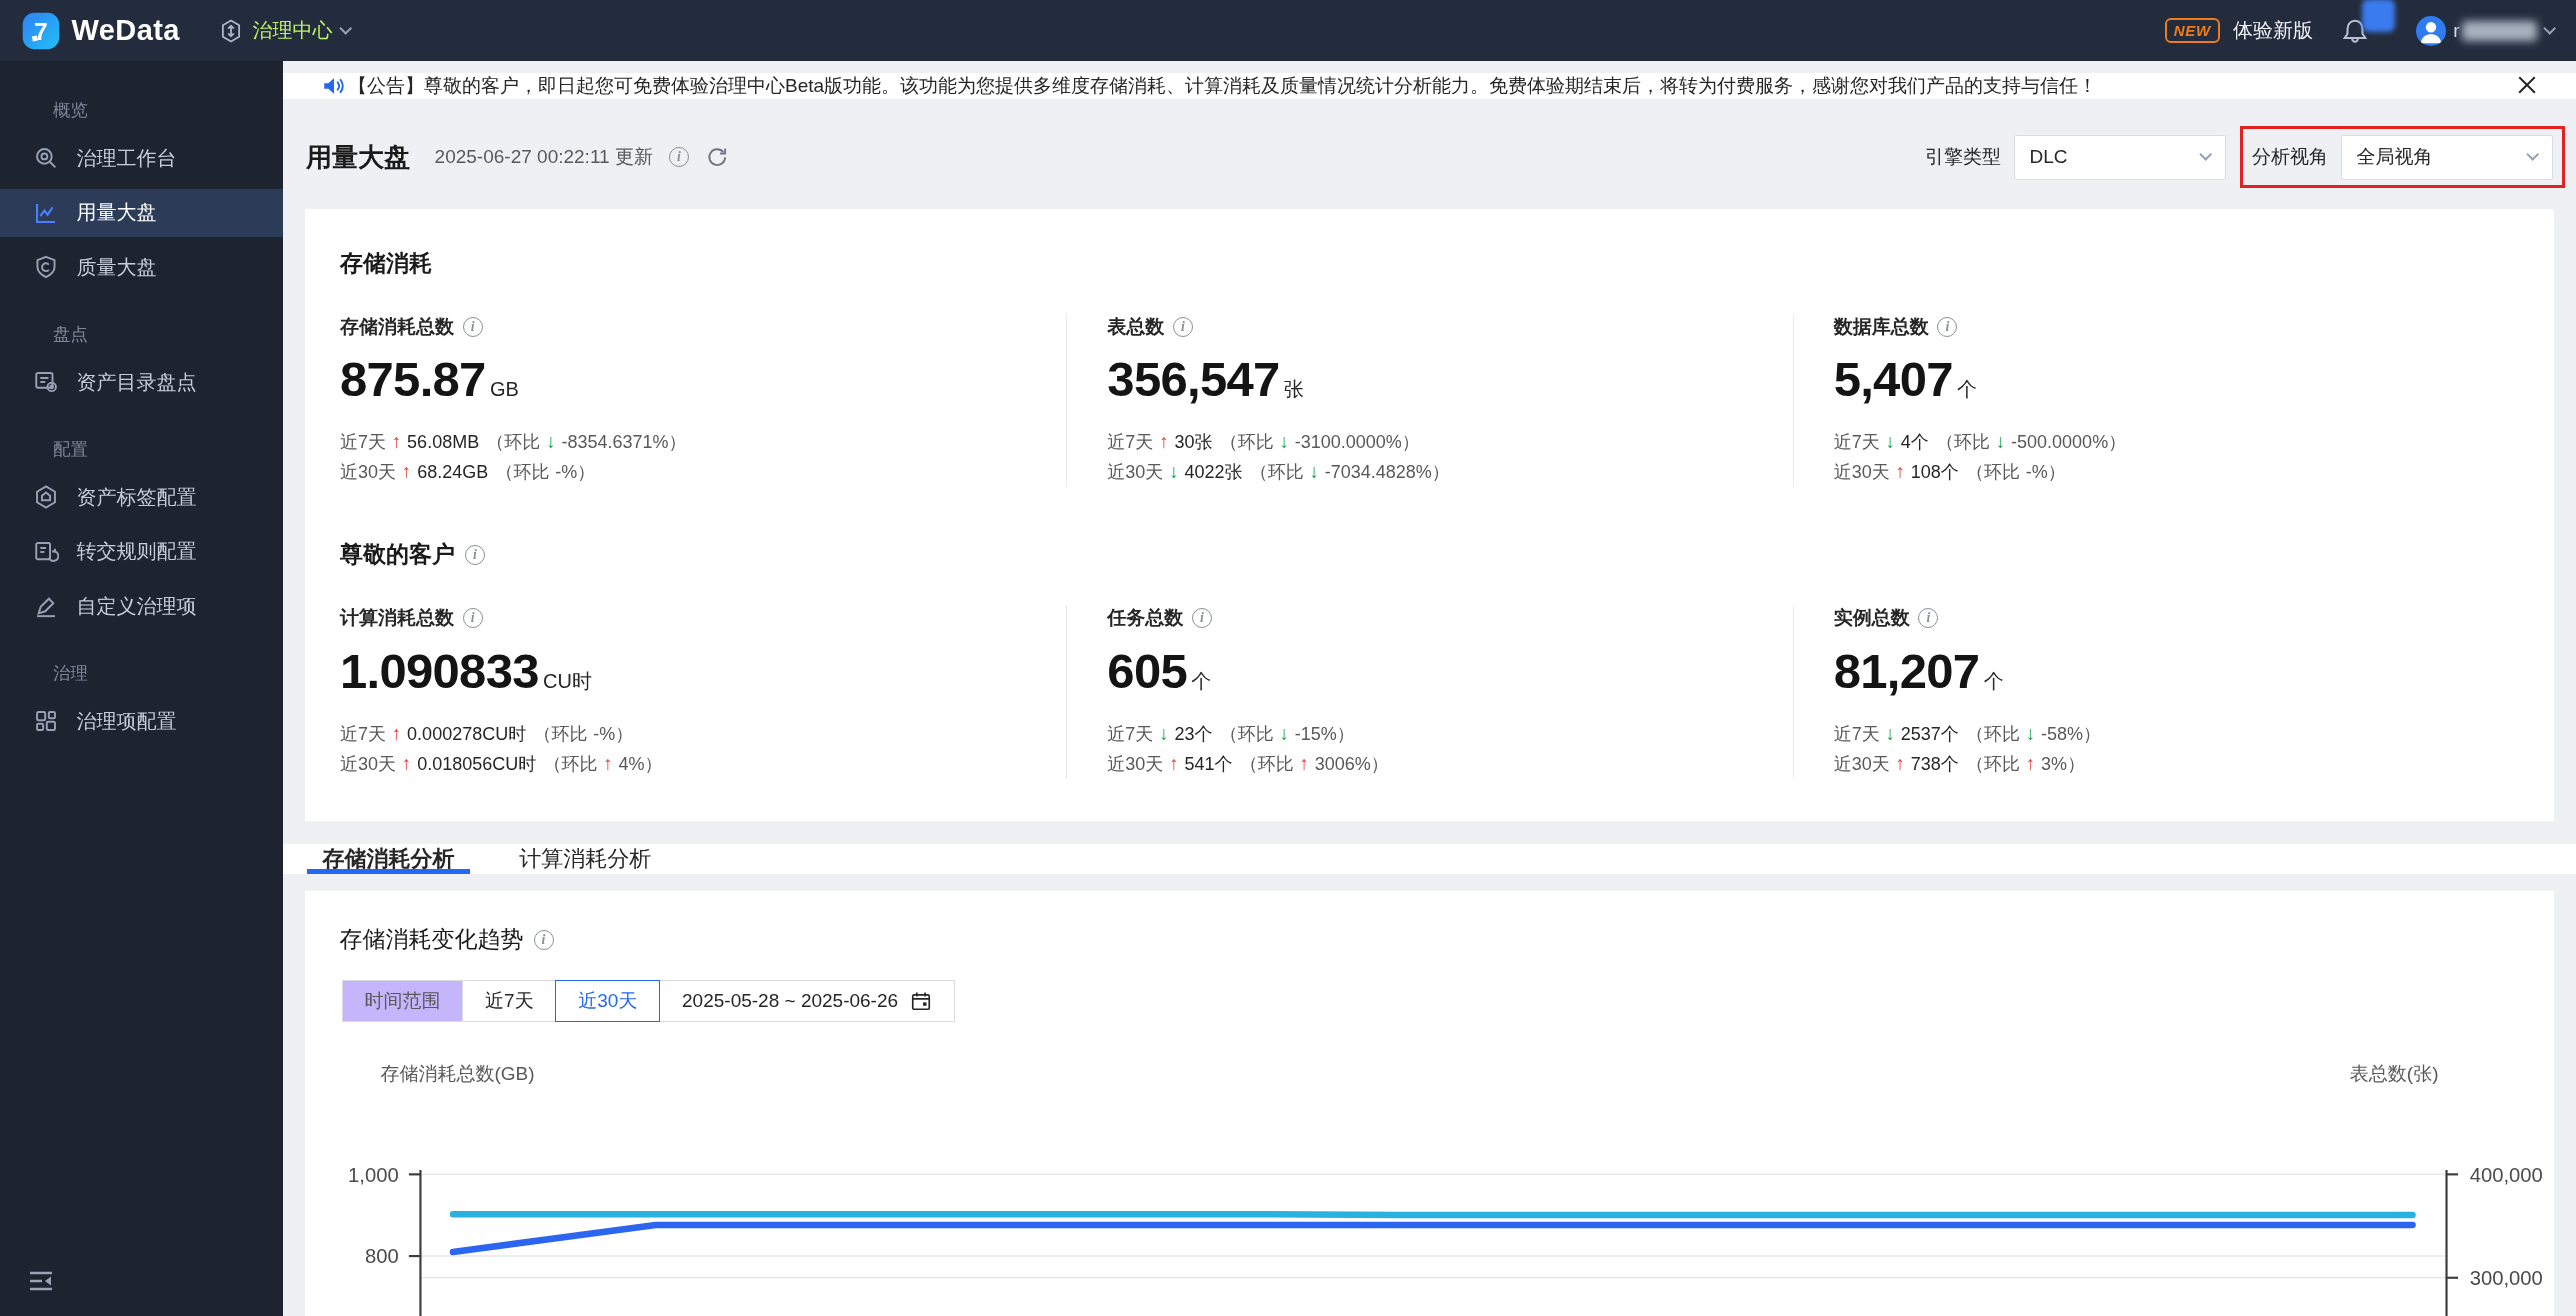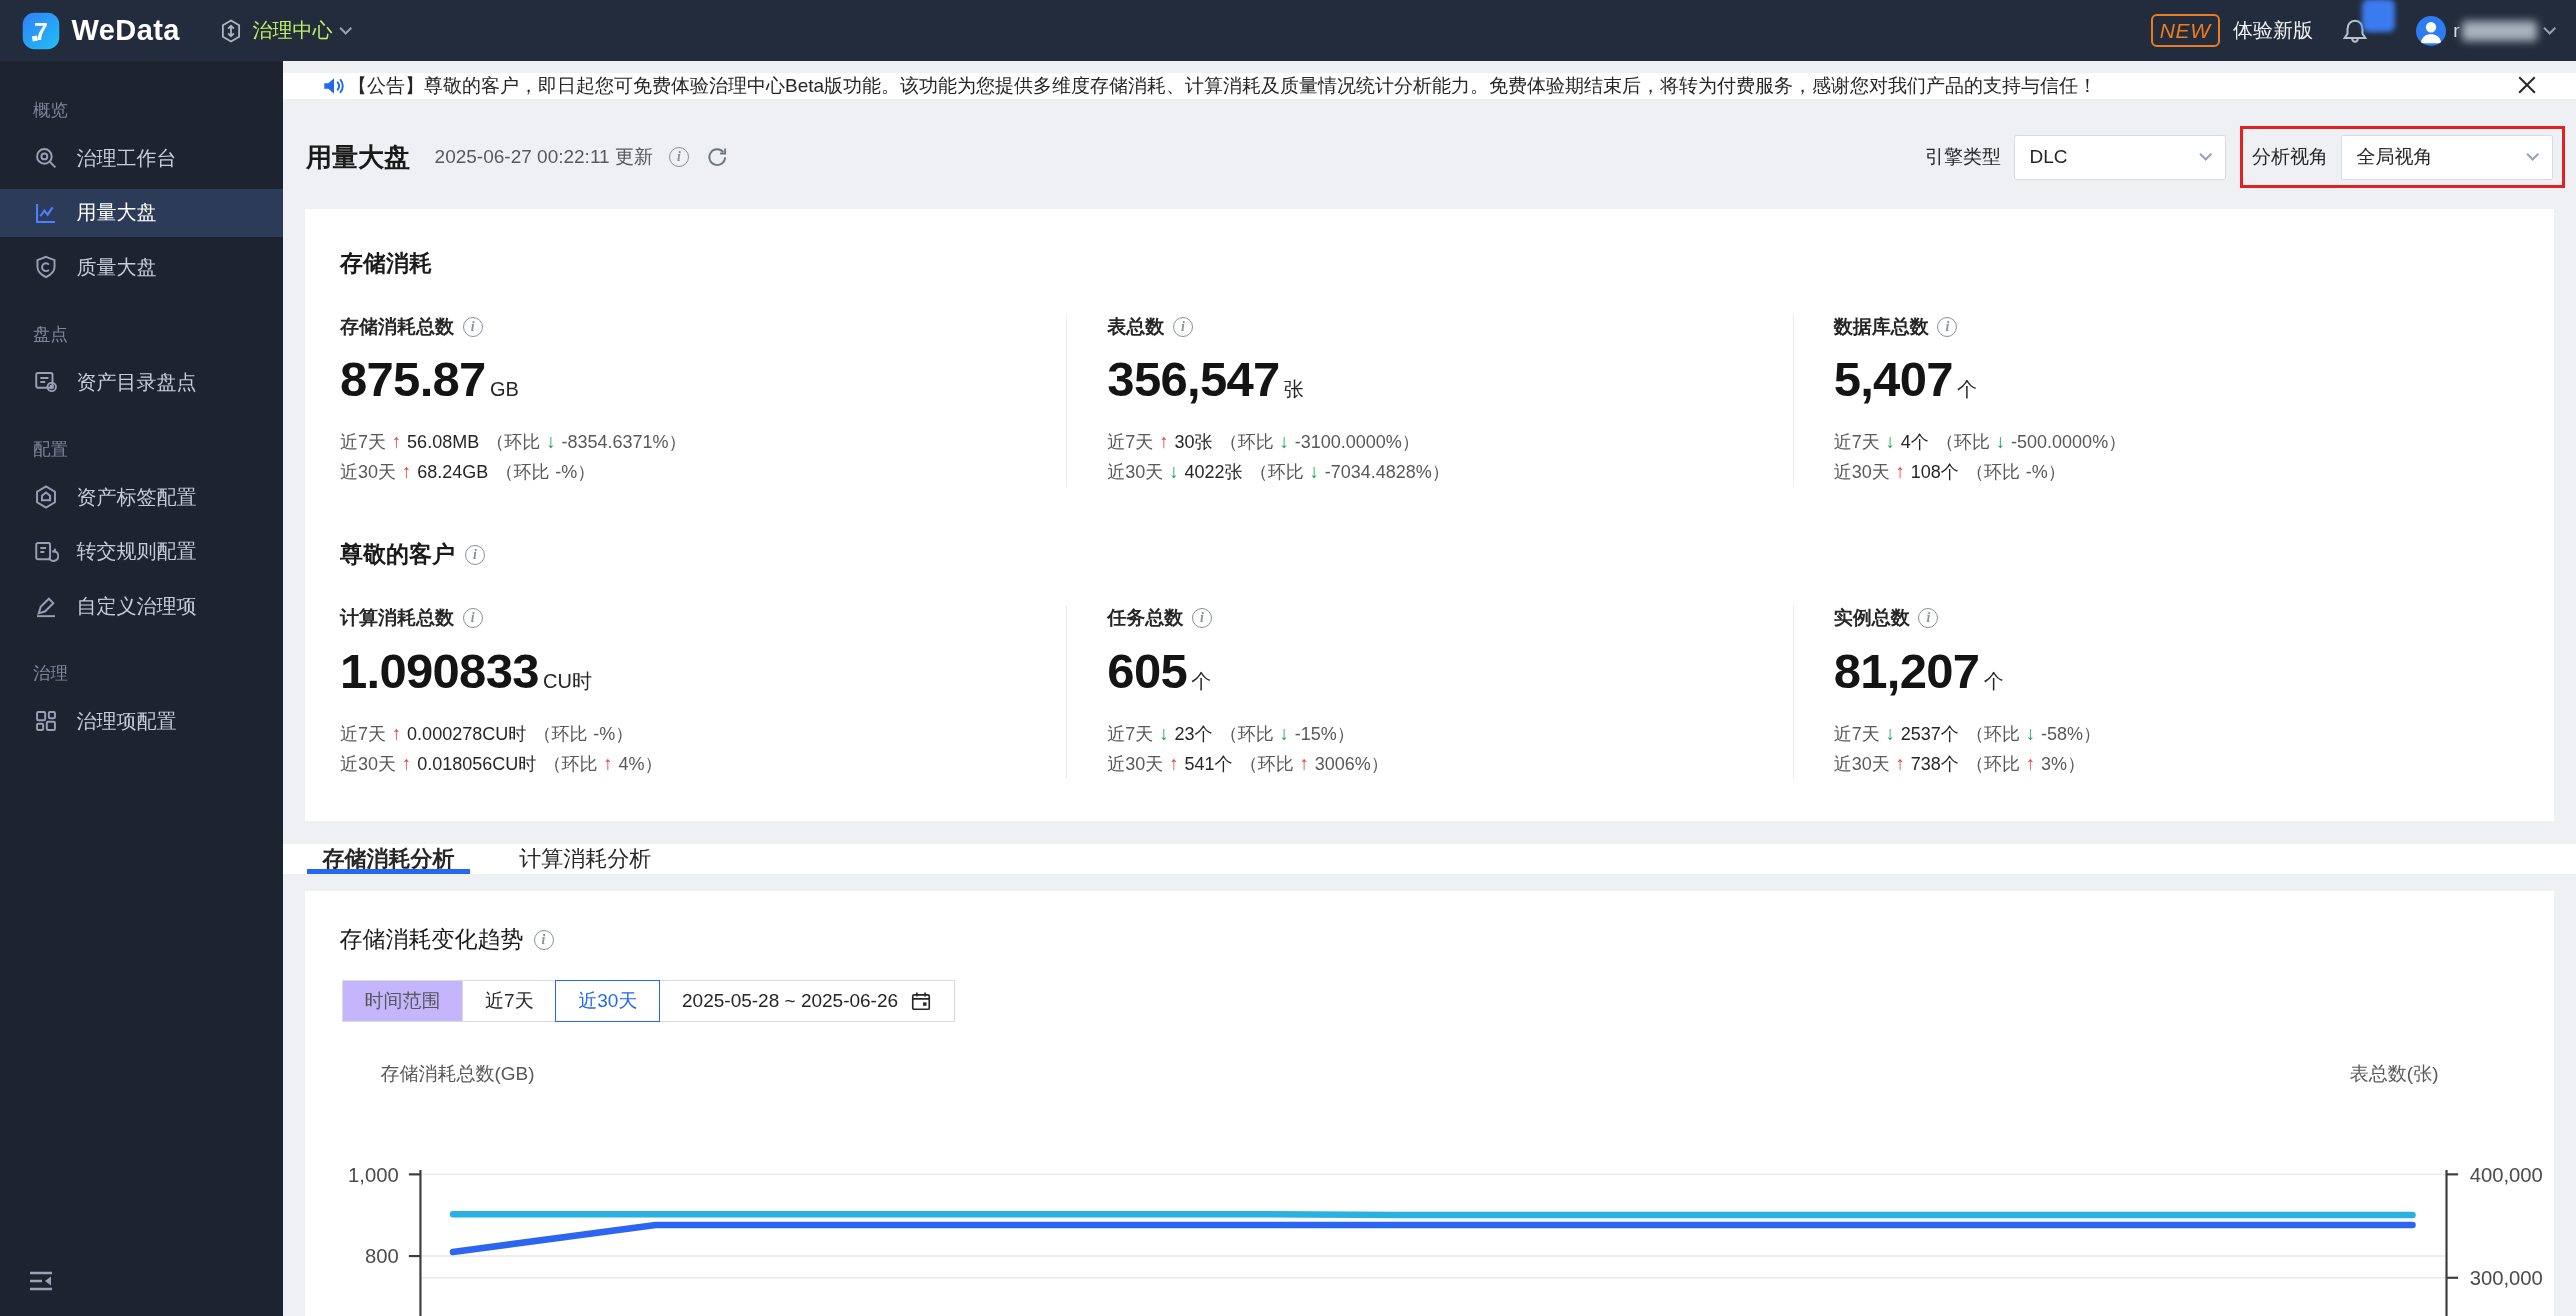--- a/index.html
+++ b/index.html
@@ -12,32 +12,32 @@
   *{box-sizing:border-box;margin:0;padding:0}
   html,body{width:2576px;height:1316px;overflow:hidden;background:var(--page-bg);
     font-family:"Liberation Sans","DejaVu Sans",sans-serif;color:var(--txt)}
   
   .topbar{height:61px;background:var(--topbar-bg);display:flex;align-items:center;padding:0 22px;color:#fff}
   .brand{display:flex;align-items:center;gap:11.6px}
   .brand-name{font-size:29px;font-weight:700;letter-spacing:0.4px}
   .top-nav{display:flex;align-items:center;gap:8.7px;margin-left:38px;color:#bef264;font-size:20px;cursor:pointer}
   .chev{width:9.4px;height:9.4px;border-right:2.2px solid #97a1b3;border-bottom:2.2px solid #97a1b3;transform:rotate(45deg);margin-top:-4.3px}
   .top-right{margin-left:auto;display:flex;align-items:center;gap:22px}
-  .new-badge{border:2.2px solid #ed7c20;color:#ed7c20;font-weight:400;font-style:italic;font-size:21px;border-radius:5.8px;padding:2.2px 7.2px;letter-spacing:0.7px}
+  .new-badge{border:2.2px solid #ed7c20;color:#ed7c20;font-weight:700;font-style:italic;font-size:15px;border-radius:5.8px;padding:2.2px 7.2px;letter-spacing:0.7px}
   .try-new{font-size:20px;color:#f0f2f6}
   .bell-wrap{position:relative;width:40px;height:40px;display:flex;align-items:center;justify-content:center}
   .badge-censor{position:absolute;right:-20px;top:-11.6px;width:33px;height:33px;background:#3b7bf0;border-radius:6.5px;filter:blur(2.9px)}
   .user{display:flex;align-items:center;gap:7.2px;margin-left:19px}
   .avatar{width:30px;height:30px;border-radius:50%;background:#2f7bf2;display:flex;align-items:center;justify-content:center;overflow:hidden}
   .user-name{display:flex;align-items:center;font-size:19px;color:#d7dce5}
   .name-censor{width:75px;height:20px;background:#a9b2bf;border-radius:3.6px;filter:blur(4.3px);margin-left:2.9px}
   
   .shell{display:flex;height:1255px}
   .sidebar{width:283px;background:var(--sidebar-bg);flex:none;padding-top:38px;position:relative}
-  .sb-label{font-size:17.4px;color:#7e8798;padding-left:33px;height:22px;line-height:22px;margin-bottom:13px}
+  .sb-label{font-size:17.4px;color:#7e8798;padding-left:53px;height:22px;line-height:22px;margin-bottom:13px}
   .sb-section{margin-top:32px}
   .sb-section:first-child{margin-top:0}
   .sb-item{height:48px;margin-bottom:6.5px;display:flex;align-items:center;gap:17.4px;padding-left:33px;color:#c6ccd8;font-size:20px;cursor:pointer}
   .sb-item .icn{width:26px;height:26px;flex:none}
   .sb-item.sel{background:var(--sidebar-sel);color:#fff}
   .collapse-btn{position:absolute;left:24.6px;bottom:19px;width:32px;height:32px;cursor:pointer}
   
   .main{flex:1;display:flex;flex-direction:column;overflow:hidden}
   .banner{margin-top:11.6px;background:#fff;height:55px;display:flex;align-items:center;padding:0 38px;gap:1px}
   .banner-text{font-size:19px;color:#262626;flex:1;white-space:nowrap;overflow:hidden}

